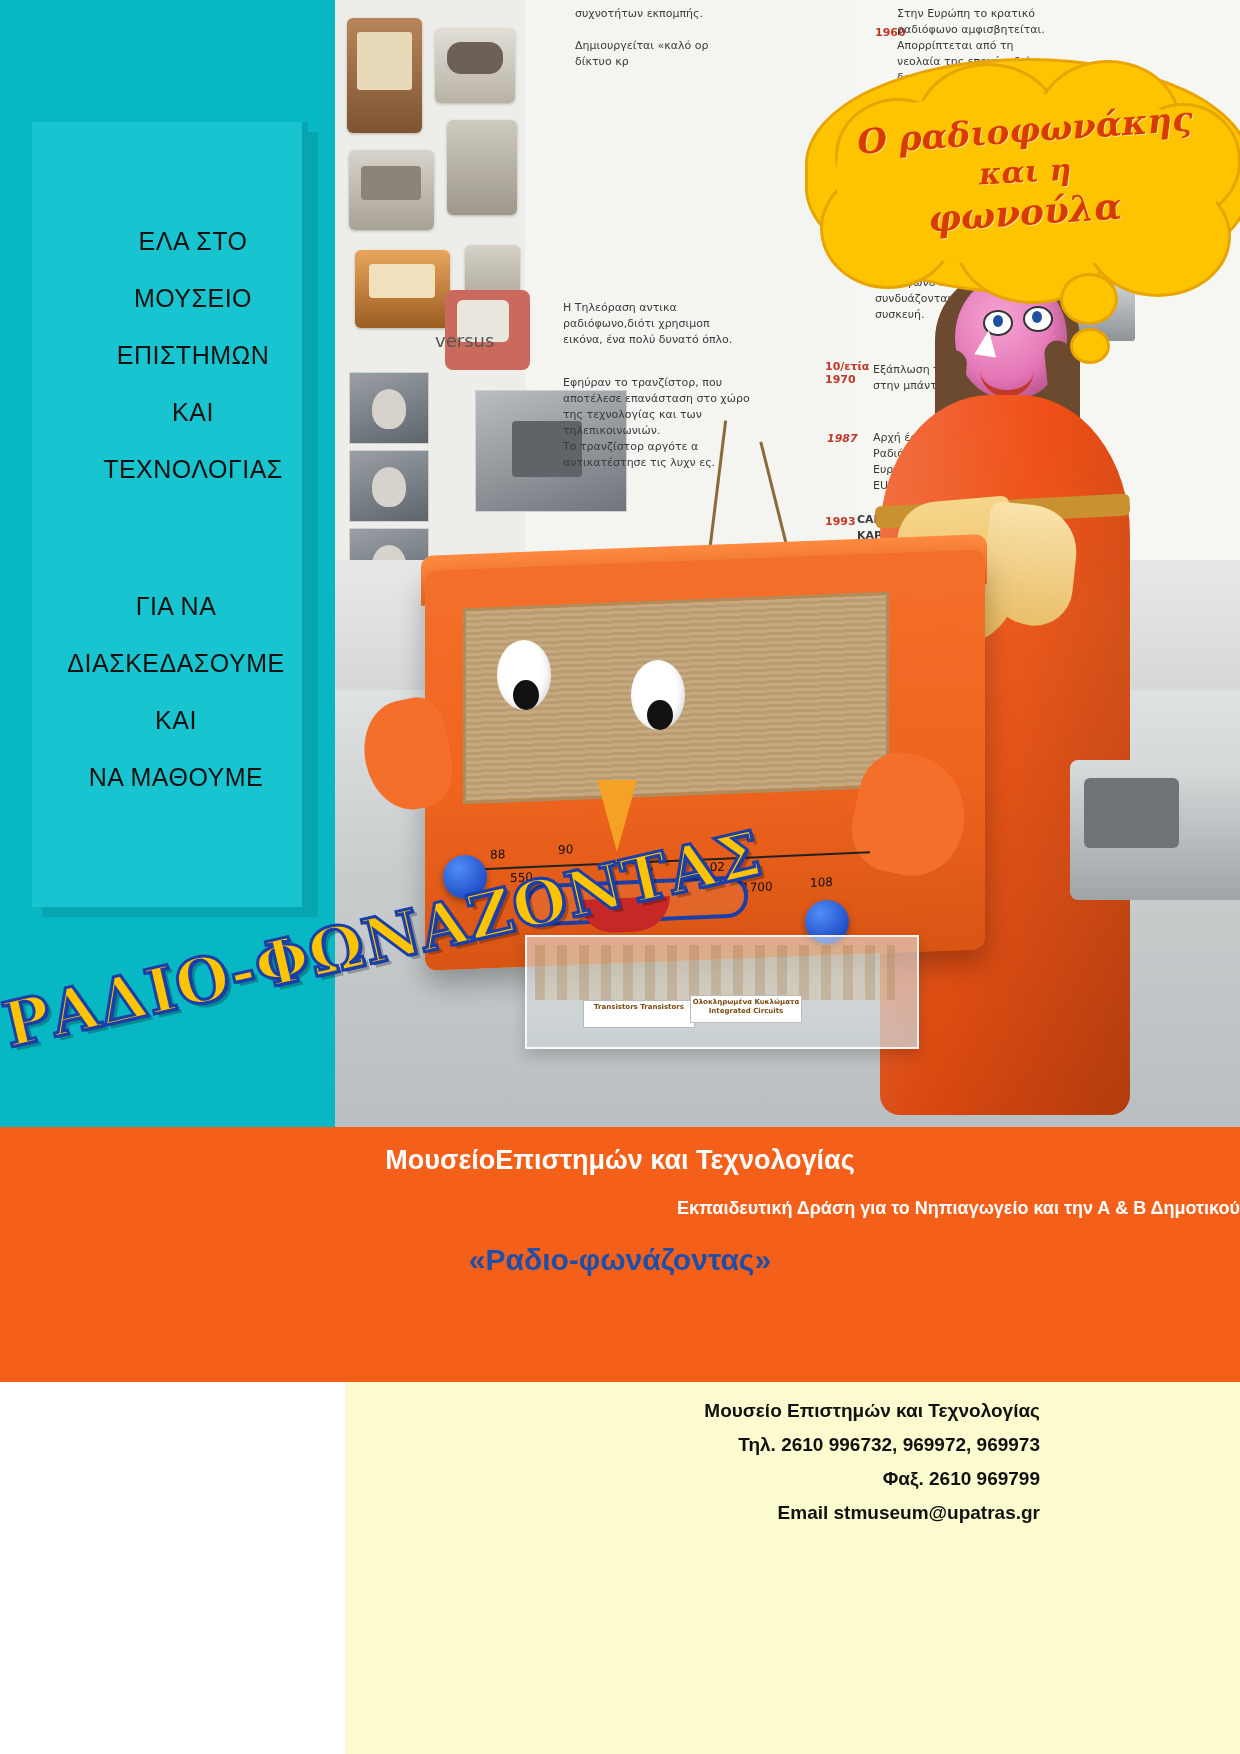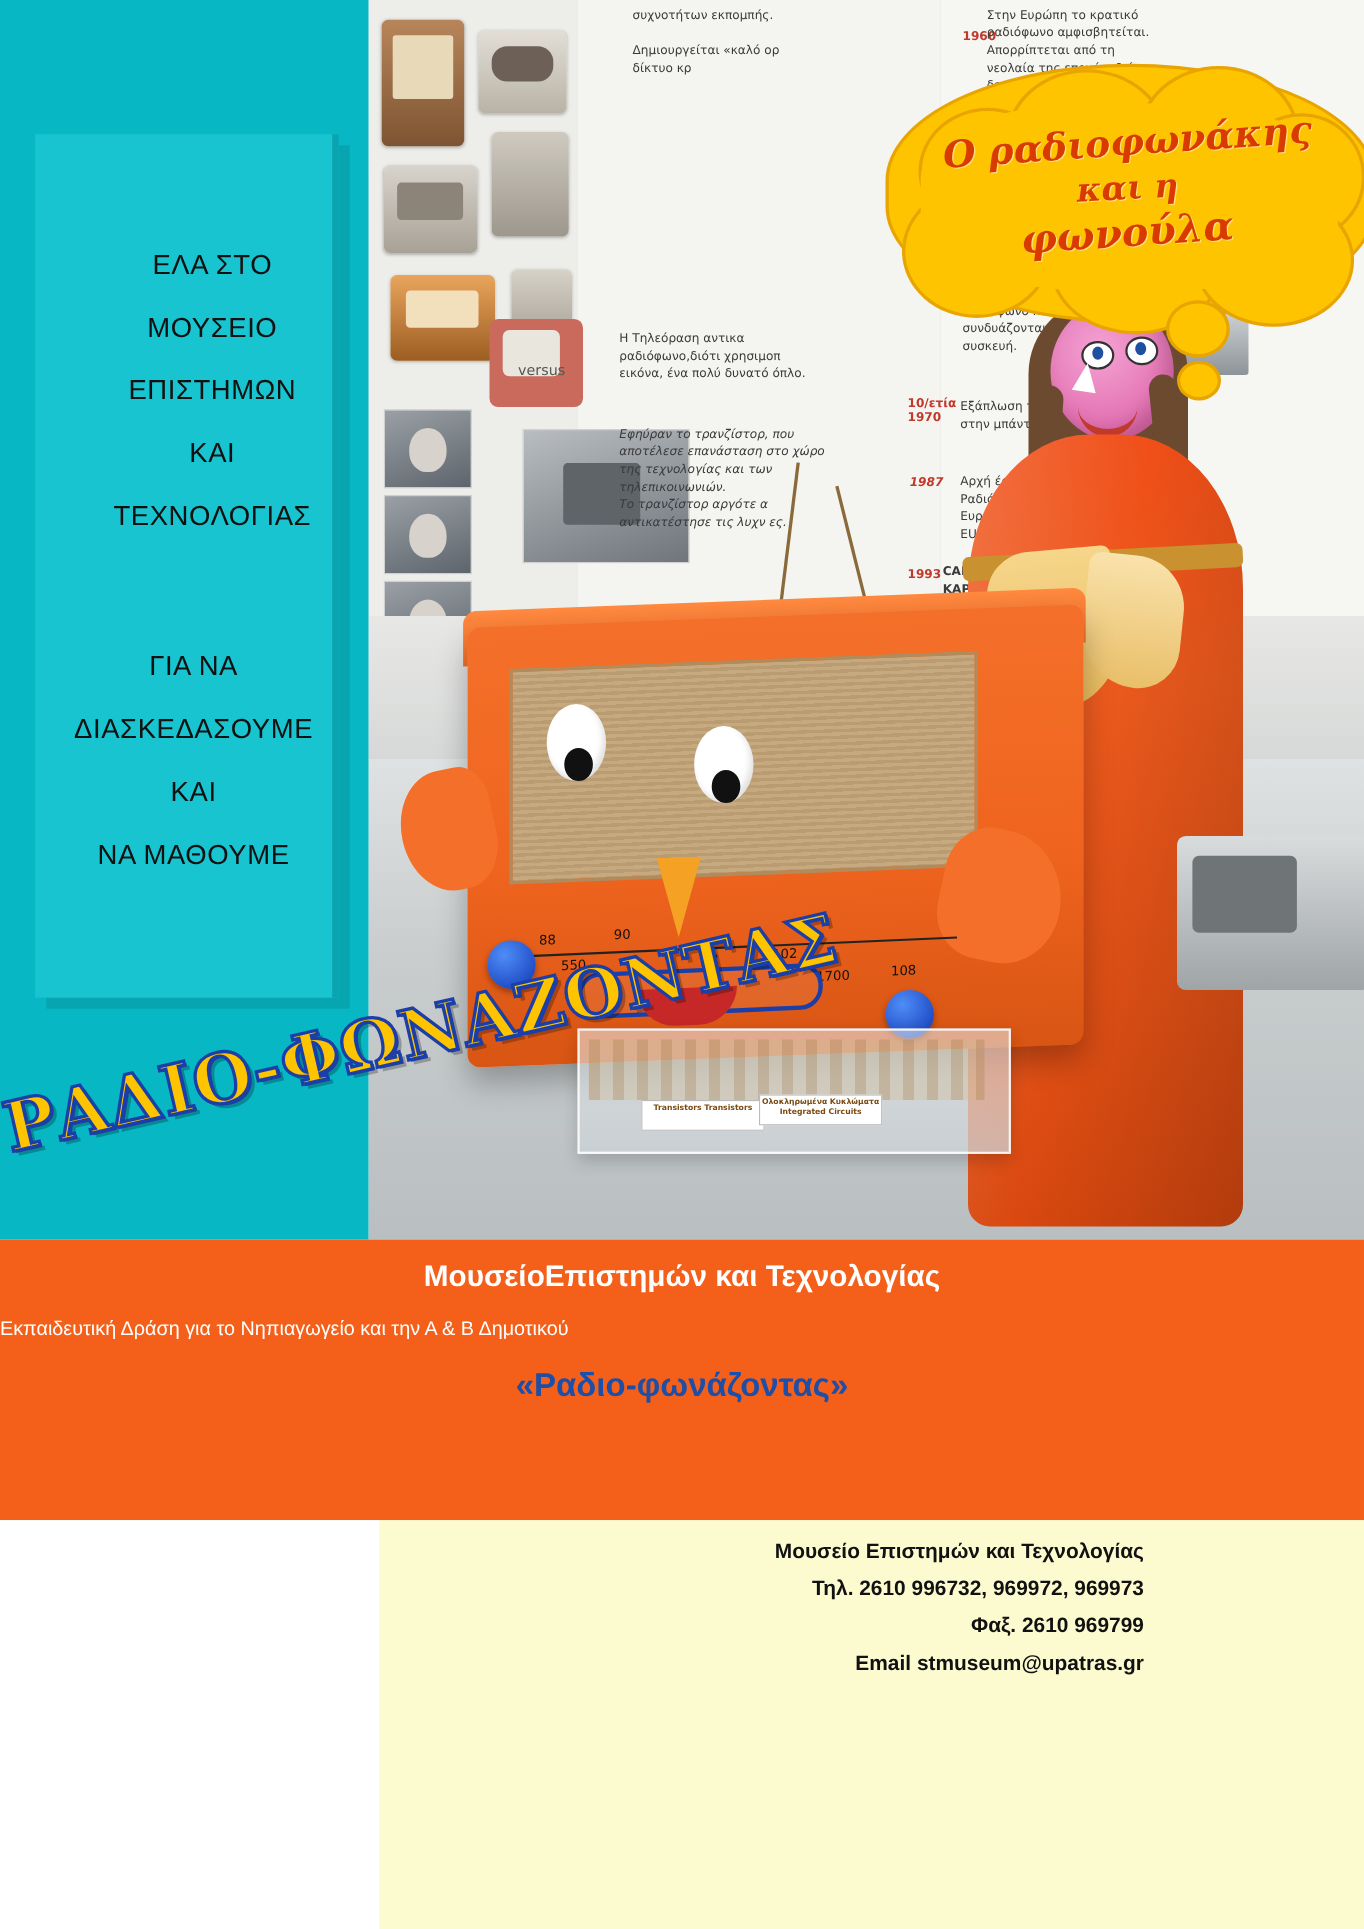--- a/index.html
+++ b/index.html
@@ -73,23 +73,22 @@
   .r4 { left: 112px; top: 120px; width: 70px; height: 95px; background: linear-gradient(180deg,#cfcac0,#9d978c); }
   .r5 { left: 20px; top: 250px; width: 95px; height: 78px; background: linear-gradient(180deg,#e9a55c,#9c5d22); }
   .r5:after{content:"";position:absolute;left:14px;top:14px;width:66px;height:34px;background:#f2e0bd;border-radius:4px;}
   .r6 { left: 130px; top: 245px; width: 55px; height: 70px; background: linear-gradient(180deg,#d6d2c8,#a49d92); }
   .tv-thumb{position:absolute;left:110px;top:290px;width:85px;height:80px;background:#c96a5c;border-radius:8px;}
   .tv-thumb:after{content:"";position:absolute;left:12px;top:10px;width:52px;height:42px;background:#e9e6de;border-radius:6px;}
 
   .versus {
     position: absolute;
     left: 100px; top: 330px;
-    font-size: 13px; color: #555;
+    font-size: 18px; color: #555;
     font-family: "DejaVu Sans", sans-serif;
-    margin-left: 36px;
   }
 
   
   .portrait {
     position: absolute;
     width: 78px; height: 70px;
     background: linear-gradient(160deg,#9aa0a6,#5d646b);
     border: 1px solid #cfcfcf;
   }
   .portrait:after{
@@ -418,22 +417,23 @@
     position:absolute; left:0; top:1127px; width:1240px; height:255px;
     background:#f4601a;
   }
   #orange-band .ob-title{
     text-align:center; color:#fff; font-weight:bold; font-size:27px;
     font-family:"Liberation Sans", sans-serif;
   }
   #orange-band .ob-t1{ margin-top:18px; }
   #orange-band .ob-t2{ margin-top:8px; }
   #orange-band .ob-sub{
-    text-align:left; color:#fff; font-size:18px; margin-top:22px;
+    text-align:right; color:#fff; font-size:18px; margin-top:22px;
     font-family:"Liberation Sans", sans-serif;
+    font-weight:bold;
   }
   #orange-band .ob-highlight{
     text-align:center; color:#1d4ea8; font-weight:bold; font-size:30px; margin-top:24px;
     font-family:"Liberation Sans", sans-serif;
   }
 
   
   #footer-left{
     position:absolute; left:0; top:1382px; width:345px; height:372px;
     background:#ffffff;
@@ -474,21 +474,21 @@
     <div class="portrait p3"></div>
     <div class="grey-photo"></div>
 
     <div class="tiny-text" style="left:240px; top:6px; width:250px;">συχνοτήτων εκπομπής.
 
 Δημιουργείται «καλό ορ
 δίκτυο κρ</div>
     <div class="tiny-text" style="left:228px; top:300px; width:240px;">Η Τηλεόραση αντικα
 ραδιόφωνο,διότι χρησιμοπ
 εικόνα, ένα πολύ δυνατό όπλο.</div>
-    <div class="tiny-text" style="left:228px; top:387px; width:250px;font-style:italic;">Εφηύραν το τρανζίστορ, που
+    <div class="tiny-text" style="left:228px; top:375px; width:250px;">Εφηύραν το τρανζίστορ, που
 αποτέλεσε επανάσταση στο χώρο
 της τεχνολογίας και των
 τηλεπικοινωνιών.
 Το τρανζίστορ αργότε α
 αντικατέστησε τις λυχν ες.</div>
 
     <div class="red-year" style="left:540px; top:6px;margin-top:20px;">1960</div>
     <div class="tiny-text" style="left:562px; top:6px; width:200px;">Στην Ευρώπη το κρατικό
 ραδιόφωνο αμφισβητείται.
 Απορρίπτεται από τη

